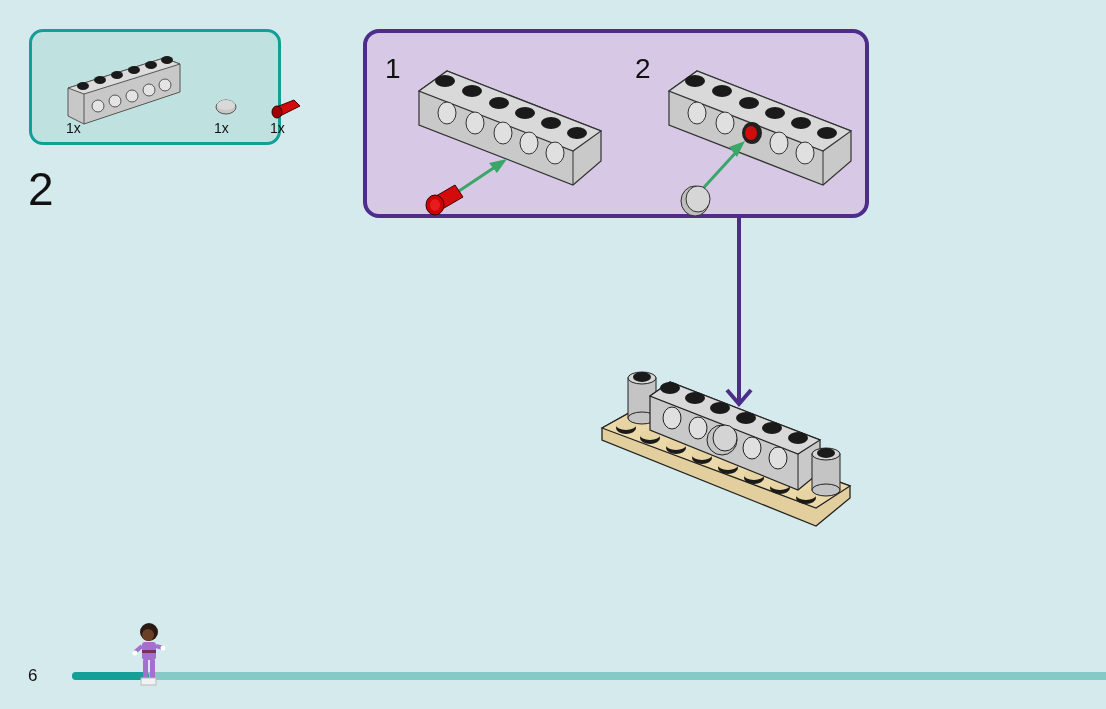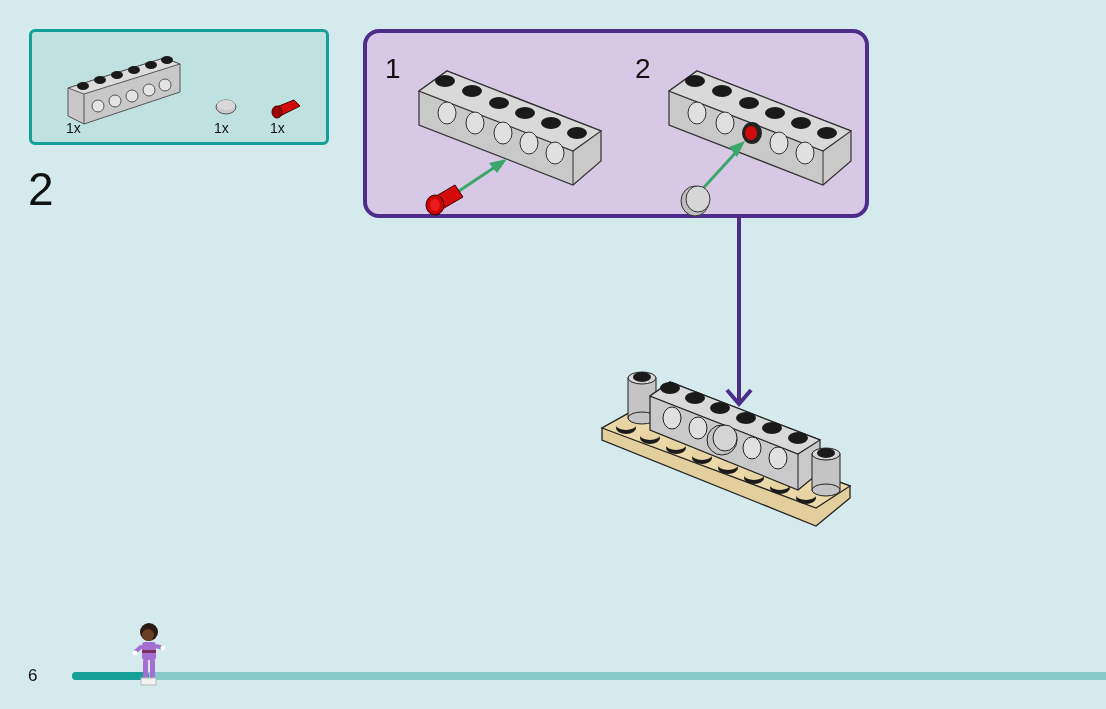--- a/index.html
+++ b/index.html
@@ -1,17 +1,17 @@
 <!DOCTYPE html>
 <html><head>
 <meta charset="utf-8">
 <style>
   html, body { margin:0; padding:0; }
   body { width:1106px; height:709px; background:#d5eaec; position:relative; overflow:hidden; font-family:"Liberation Sans", sans-serif; }
-  .parts-box { position:absolute; left:29px; top:29px; width:300px; height:116px; border:3px solid #139e97; border-radius:6px; background:#bfe2e0; box-sizing:border-box;padding-left:38px; }
+  .parts-box { position:absolute; left:29px; top:29px; width:252px; height:116px; border:3px solid #139e97; border-radius:14px; background:#bfe2e0; box-sizing:border-box;padding-left:38px; }
   .qty { position:absolute; font-size:14px; color:#111; }
   .step-number { position:absolute; left:28px; top:166px; font-size:46px; color:#111; line-height:1; }
   .substep-box { position:absolute; left:363px; top:29px; width:506px; height:189px; border:4px solid #4e2d8a; border-radius:16px; background:#d7c8e6; box-sizing:border-box; }
   .substep-num { position:absolute; font-size:28px; color:#111; line-height:1; }
   svg.abs { position:absolute; overflow:visible; }
   .page-number { position:absolute; left:28px; top:666px; font-size:17px; color:#111; }
   .progress-track { position:absolute; left:72px; top:672px; width:1034px; height:8px; background:#86cac8; border-radius:4px 0 0 4px; }
   .progress-fill { position:absolute; left:0; top:0; height:8px; background:#149f98; border-radius:4px; }
 </style>
 </head>

